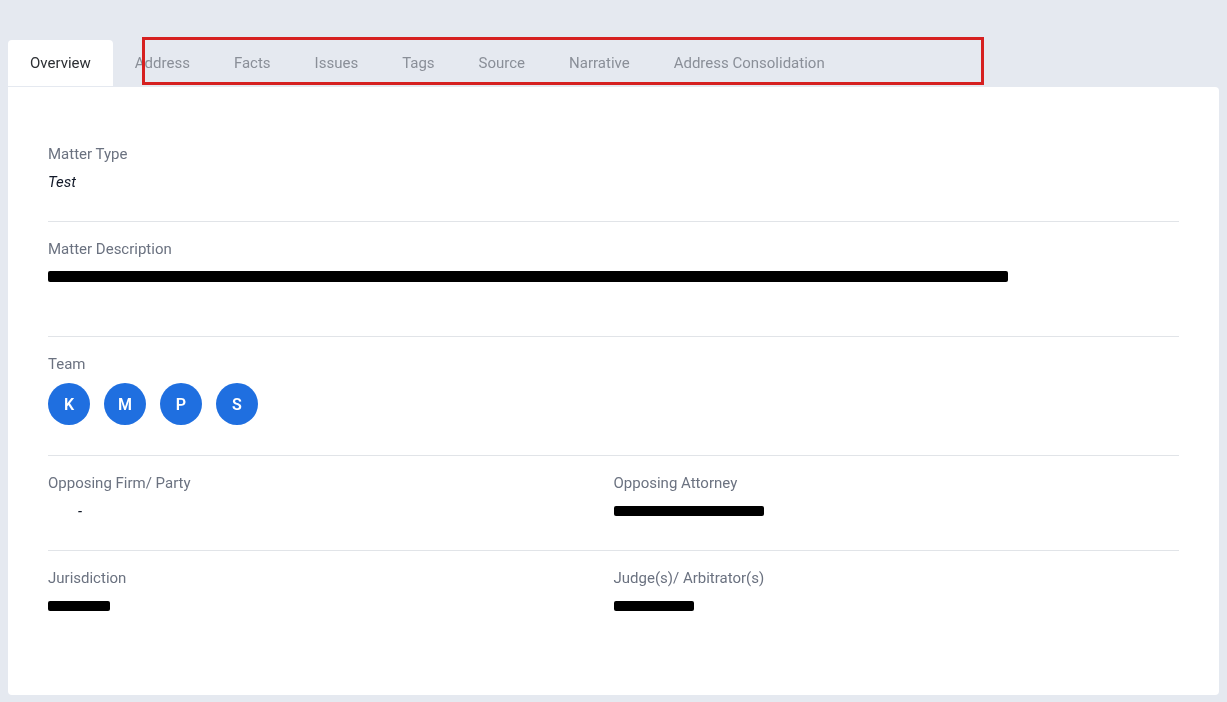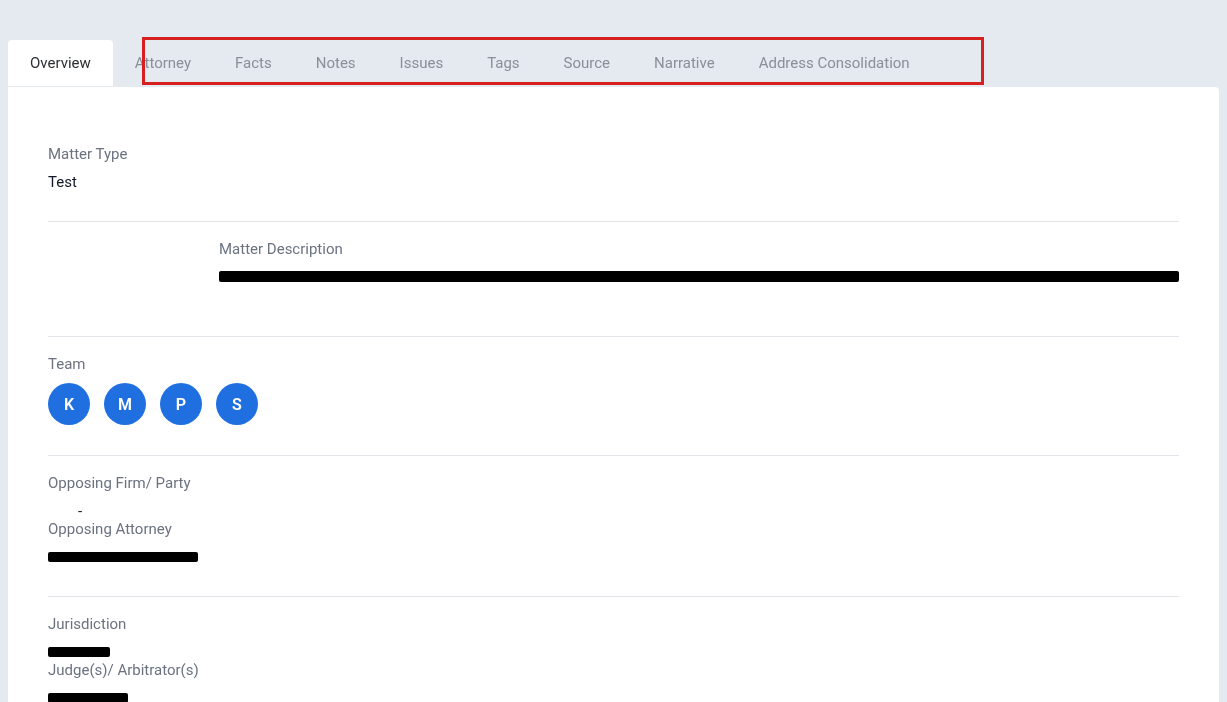--- a/index.html
+++ b/index.html
@@ -44,36 +44,36 @@
     }
     .content {
       background: #ffffff;
       padding: 40px 40px 50px 40px;
       border-radius: 0 4px 4px 4px;
     }
     .row {
       display: flex;
       border-bottom: 1px solid #e1e4e8;
       padding: 18px 0 30px 0;
-      flex-direction: column;
     }
     .row.no-border {
       border-bottom: none;
     }
     .col {
       flex: 1;
     }
     .field-label {
       color: #6b7280;
       font-size: 15px;
       margin-bottom: 10px;
     }
     .field-value {
       color: #111827;
       font-size: 15px;
+      font-style: italic;
     }
     .field-value.dash {
       padding-left: 30px;
     }
     .redacted-short {
       display: inline-block;
       width: 50px;
       height: 10px;
       background: #000;
       border-radius: 2px;
@@ -125,23 +125,22 @@
       font-size: 16px;
     }
   </style>
 </head>
 <body>
 
 <div class="page-wrap">
 
   <div class="tabs">
     <div class="tab active">Overview</div>
-    <div class="tab">Attorney</div>
+    <div class="tab">Address</div>
     <div class="tab">Facts</div>
-    <div class="tab">Notes</div>
     <div class="tab">Issues</div>
     <div class="tab">Tags</div>
     <div class="tab">Source</div>
     <div class="tab">Narrative</div>
     <div class="tab">Address Consolidation</div>
 
     <div class="tab-highlight-box" id="highlight-box" style="left: 134px; top: -3px; width: 842px; height: 48px;"></div>
   </div>
 
   <div class="content">

